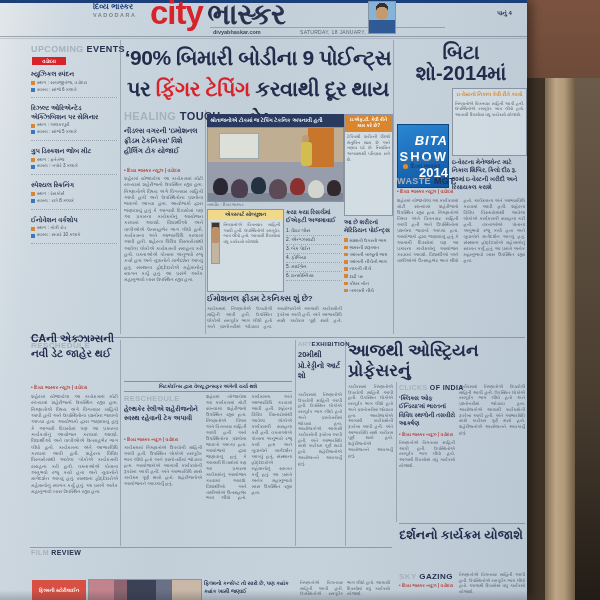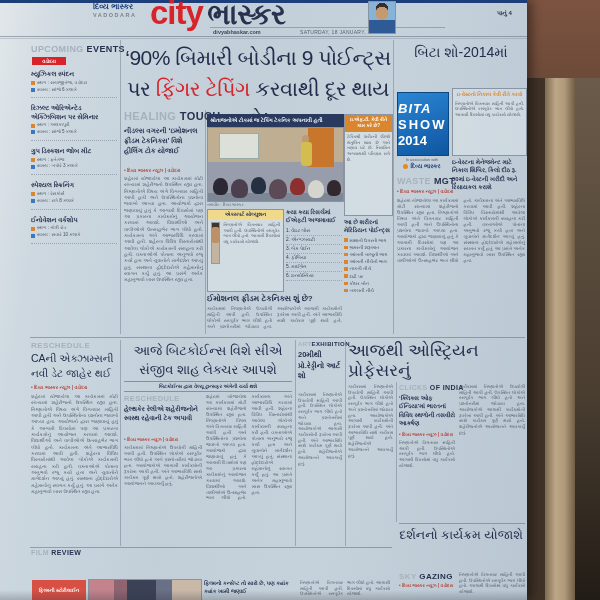--- a/index.html
+++ b/index.html
@@ -12,21 +12,21 @@
   .bg-frame{left:545px;top:78px;width:30px;height:522px;
             background:linear-gradient(90deg,#7d6a50,#bca687 35%,#b19a79 65%,#6f5d46);}
   .bg-rcol{left:575px;top:78px;width:25px;height:522px;
            background:linear-gradient(180deg,#6b5b4a,#4a3e31 60%,#221c16);}
   
   .paper{left:0;top:0;width:527px;height:600px;
          background:linear-gradient(100deg,#e2e7ea 0%,#cdd8e0 12%,#c2cfd9 40%,#c6d2db 65%,#b9c7d3 100%);
          box-shadow:5px 0 9px rgba(0,0,0,.4);}
   .bshade{left:0;bottom:0;width:527px;height:10px;background:linear-gradient(0deg,rgba(40,45,55,.25),rgba(40,45,55,0));}
   
-  .headline{color:#222c4c;font-weight:400;}
+  .headline{color:#222c4c;font-weight:700;}
   .red{color:#d8232a;}
   .k-l{color:#a7b1bc;font-weight:800;}
   .k-d{color:#273150;font-weight:800;}
   .kick{letter-spacing:.4px;}
   .subhead{color:#273150;font-weight:700;}
   .byline{color:#b5443a;font-weight:700;}
   .bodytxt{color:#3d4656;text-align:justify;filter:blur(.35px);opacity:.88;overflow:hidden;word-break:break-word;}
   .rule-h{background:#5a6678;opacity:.5;height:1px;}
   .rule-v{background:#5a6678;opacity:.4;width:1px;}
   .orule{background:#d9862e;height:1px;opacity:.8;}
@@ -67,22 +67,22 @@
   .expert-photo{width:26px;height:40px;border:1px solid #999;
      background:radial-gradient(circle at 50% 30%,#bd9168 0 28%,rgba(0,0,0,0) 29%),
                 radial-gradient(circle at 50% 17%,#41372f 0 24%,rgba(0,0,0,0) 25%),
                 linear-gradient(180deg,#cfd3cd 0 45%,#c2b49e 45% 100%);}
   .obox-head{background:#d9862e;color:#fff;font-size:4.8px;font-weight:800;text-align:center;line-height:1.35;padding:2px 1px;}
   .mini-head{font-size:6px;font-weight:800;color:#273150;line-height:1.3;}
   .ri{font-size:4.8px;color:#333c4c;border-bottom:1px dotted rgba(90,102,120,.4);padding:1.5px 0;filter:blur(.15px);}
   .mp{font-size:4.5px;color:#3a4454;line-height:1.6;filter:blur(.15px);display:flex;gap:2px;align-items:center;}
   .bp{width:3.5px;height:3.5px;background:#d9862e;flex:0 0 3.5px;}
   
-  .bita{background:linear-gradient(160deg,#2a86d4,#0f55a0);color:#fff;text-align:left;
-        border:1px solid #0c477f;display:flex;flex-direction:column;justify-content:center;gap:1px;}
+  .bita{background:linear-gradient(160deg,#2a86d4,#0f55a0);color:#fff;text-align:right;
+        border:1px solid #0c477f;display:flex;flex-direction:column;justify-content:center;gap:1px;margin-top:32px;}
   .bita .l1{font-size:13px;font-weight:900;font-style:italic;letter-spacing:1px;}
   .bita .l2{font-size:13px;font-weight:800;letter-spacing:2px;}
   .bita .l3{font-size:13px;font-weight:900;}
   .assoc{font-size:4px;color:#5a6270;text-align:center;}
   .assoc-brand{font-size:6px;font-weight:800;color:#1c3f7a;text-align:center;}
   .dot{display:inline-block;width:5px;height:5px;border-radius:50%;background:#e88a1e;margin-right:2px;vertical-align:middle;}
   .strap{border-top:1px solid rgba(90,102,120,.6);border-bottom:1px solid rgba(90,102,120,.6);
          font-size:5px;font-weight:700;color:#273150;text-align:center;line-height:9px;}
   .tagbox{background:#d85044;color:#fff;font-size:5px;font-weight:700;text-align:center;line-height:1.4;
           display:flex;align-items:center;justify-content:center;padding:1px;}
@@ -274,21 +274,21 @@
             <span>કોલર બોન</span>
           </div>
         <div class="mp">
             <span class="bp"></span>
             <span>બગલની નીચે</span>
           </div>
       </div>
     </div>
     <div class="abs rule-v" style="left:393px;top:40px;height:294px;"></div>
 
-    <div class="abs headline" style="left:397px;top:42px;width:128px;font-size:14px;line-height:21px;text-align:center;">
+    <div class="abs headline" style="left:397px;top:42px;width:128px;font-size:20px;line-height:21px;text-align:center;">
       <div>બિટા શો-2014માં</div>
     </div>
     <div class="abs ebox" style="left:452px;top:88px;width:73px;height:66px;">
       <div style="color:#d9862e;font-size:5.2px;font-weight:800;text-align:center;padding:2px 1px;line-height:1.3;">ઇ-વેસ્ટનો નિકાલ કેવી રીતે કરવો</div>
       <div class="bodytxt" style="font-size:4.2px;line-height:1.3;padding:1px 2px;height:44px;">નિષ્ણાતોએ વિગતવાર માહિતી આપી હતી. ઉપસ્થિતોએ રસપૂર્વક ભાગ લીધો હતો. આગામી દિવસોમાં વધુ કાર્યક્રમો યોજાશે.</div>
     </div>
     <div class="abs bita" style="left:397px;top:92px;width:50px;height:62px;">
       <div class="l1">BITA</div>
       <div class="l2">SHOW</div>
       <div class="l3">2014</div>
@@ -301,32 +301,28 @@
     <div class="abs kick" style="left:397px;top:176px;font-size:9px;">
       <span class="k-l">WASTE</span>
       <span class="k-d">MGT.</span>
     </div>
     <div class="abs byline" style="left:397px;top:189px;font-size:4.8px;">• દિવ્ય ભાસ્કર ન્યૂઝ | વડોદરા</div>
     <div class="abs bodytxt" style="left:397px;top:198px;width:128px;height:136px;font-size:4.6px;line-height:1.3;column-count:2;column-gap:5px;">શહેરમાં યોજાયેલા આ કાર્યક્રમમાં મોટી સંખ્યામાં શહેરીજનો ઉપસ્થિત રહ્યા હતા. નિષ્ણાતોએ વિષય અંગે વિગતવાર માહિતી આપી હતી અને ઉપસ્થિતોના પ્રશ્નોના જવાબો આપ્યા હતા. આયોજકો દ્વારા જણાવાયું હતું કે આગામી દિવસોમાં પણ આ પ્રકારના કાર્યક્રમોનું આયોજન કરવામાં આવશે. વિદ્યાર્થીઓ અને વાલીઓએ ઉત્સાહભેર ભાગ લીધો હતો. કાર્યક્રમના અંતે આભારવિધિ કરવામાં આવી હતી. શહેરના વિવિધ વિસ્તારોમાંથી આવેલા લોકોએ કાર્યક્રમની સરાહના કરી હતી. વક્તાઓએ પોતાના અનુભવો રજૂ કર્યા હતા અને યુવાનોને માર્ગદર્શન આપ્યું હતું. સંસ્થાના હોદ્દેદારોએ મહેમાનોનું સ્વાગત કર્યું હતું. આ પ્રસંગે અનેક મહાનુભાવો ખાસ ઉપસ્થિત રહ્યા હતા.</div>
 
     <div class="abs rule-h" style="left:30px;top:337px;width:495px;"></div>
 
     <div class="abs kick k-l" style="left:31px;top:341px;font-size:8px;">RESCHEDULE</div>
-    <div class="abs headline" style="left:31px;top:351px;width:88px;font-size:10.5px;line-height:15px;">
+    <div class="abs headline" style="left:31px;top:331px;width:88px;font-size:10.5px;line-height:15px;">
       <div>CAની એક્ઝામ્સની</div>
       <div>નવી ડેટ જાહેર થઈ</div>
     </div>
     <div class="abs byline" style="left:31px;top:385px;font-size:4.8px;">• દિવ્ય ભાસ્કર ન્યૂઝ | વડોદરા</div>
     <div class="abs bodytxt" style="left:31px;top:394px;width:87px;height:150px;font-size:4.8px;line-height:1.32;">શહેરમાં યોજાયેલા આ કાર્યક્રમમાં મોટી સંખ્યામાં શહેરીજનો ઉપસ્થિત રહ્યા હતા. નિષ્ણાતોએ વિષય અંગે વિગતવાર માહિતી આપી હતી અને ઉપસ્થિતોના પ્રશ્નોના જવાબો આપ્યા હતા. આયોજકો દ્વારા જણાવાયું હતું કે આગામી દિવસોમાં પણ આ પ્રકારના કાર્યક્રમોનું આયોજન કરવામાં આવશે. વિદ્યાર્થીઓ અને વાલીઓએ ઉત્સાહભેર ભાગ લીધો હતો. કાર્યક્રમના અંતે આભારવિધિ કરવામાં આવી હતી. શહેરના વિવિધ વિસ્તારોમાંથી આવેલા લોકોએ કાર્યક્રમની સરાહના કરી હતી. વક્તાઓએ પોતાના અનુભવો રજૂ કર્યા હતા અને યુવાનોને માર્ગદર્શન આપ્યું હતું. સંસ્થાના હોદ્દેદારોએ મહેમાનોનું સ્વાગત કર્યું હતું. આ પ્રસંગે અનેક મહાનુભાવો ખાસ ઉપસ્થિત રહ્યા હતા.</div>
     <div class="abs rule-v" style="left:120px;top:340px;height:206px;"></div>
 
-    <div class="abs headline" style="left:124px;top:341px;width:168px;font-size:13px;line-height:19px;text-align:center;">
-      <div>આજે બિટકોઈન્સ વિશે સીએ</div>
-      <div>સંજીવ શાહ લેક્ચર આપશે</div>
-    </div>
     <div class="abs strap" style="left:124px;top:381px;width:168px;">બિટકોઈન્સ દ્વારા વેલ્યૂ ટ્રાન્સફર અંગેની ચર્ચા થશે</div>
     <div class="abs kick k-l" style="left:124px;top:394px;font-size:7.5px;">RESCHEDULE</div>
     <div class="abs subhead" style="left:124px;top:404px;width:78px;font-size:6.5px;line-height:1.4;">હેલ્થકેર રેલીએ શહેરીજનોને સ્વસ્થ રહેવાની ટેક અપાવી</div>
     <div class="abs byline" style="left:124px;top:437px;font-size:4.6px;">• દિવ્ય ભાસ્કર ન્યૂઝ | વડોદરા</div>
     <div class="abs bodytxt" style="left:124px;top:445px;width:78px;height:100px;font-size:4.6px;line-height:1.3;">કાર્યક્રમમાં નિષ્ણાતોએ ઉપયોગી માહિતી આપી હતી. ઉપસ્થિત લોકોએ રસપૂર્વક ભાગ લીધો હતો અને પ્રશ્નોત્તરીમાં જોડાયા હતા. આયોજકોએ આગામી કાર્યક્રમોની રૂપરેખા આપી હતી. અંતે આભારવિધિ સાથે કાર્યક્રમ પૂર્ણ થયો હતો. શહેરીજનોએ આયોજનને આવકાર્યું હતું.</div>
     <div class="abs bodytxt" style="left:206px;top:394px;width:86px;height:151px;font-size:4.6px;line-height:1.3;column-count:2;column-gap:5px;">શહેરમાં યોજાયેલા આ કાર્યક્રમમાં મોટી સંખ્યામાં શહેરીજનો ઉપસ્થિત રહ્યા હતા. નિષ્ણાતોએ વિષય અંગે વિગતવાર માહિતી આપી હતી અને ઉપસ્થિતોના પ્રશ્નોના જવાબો આપ્યા હતા. આયોજકો દ્વારા જણાવાયું હતું કે આગામી દિવસોમાં પણ આ પ્રકારના કાર્યક્રમોનું આયોજન કરવામાં આવશે. વિદ્યાર્થીઓ અને વાલીઓએ ઉત્સાહભેર ભાગ લીધો હતો. કાર્યક્રમના અંતે આભારવિધિ કરવામાં આવી હતી. શહેરના વિવિધ વિસ્તારોમાંથી આવેલા લોકોએ કાર્યક્રમની સરાહના કરી હતી. વક્તાઓએ પોતાના અનુભવો રજૂ કર્યા હતા અને યુવાનોને માર્ગદર્શન આપ્યું હતું. સંસ્થાના હોદ્દેદારોએ મહેમાનોનું સ્વાગત કર્યું હતું. આ પ્રસંગે અનેક મહાનુભાવો ખાસ ઉપસ્થિત રહ્યા હતા.</div>
     <div class="abs rule-v" style="left:295px;top:340px;height:206px;"></div>
 
     <div class="abs kick" style="left:298px;top:341px;font-size:6px;">
       <span class="k-l">ART</span><span class="k-d">EXHIBITION</span>

